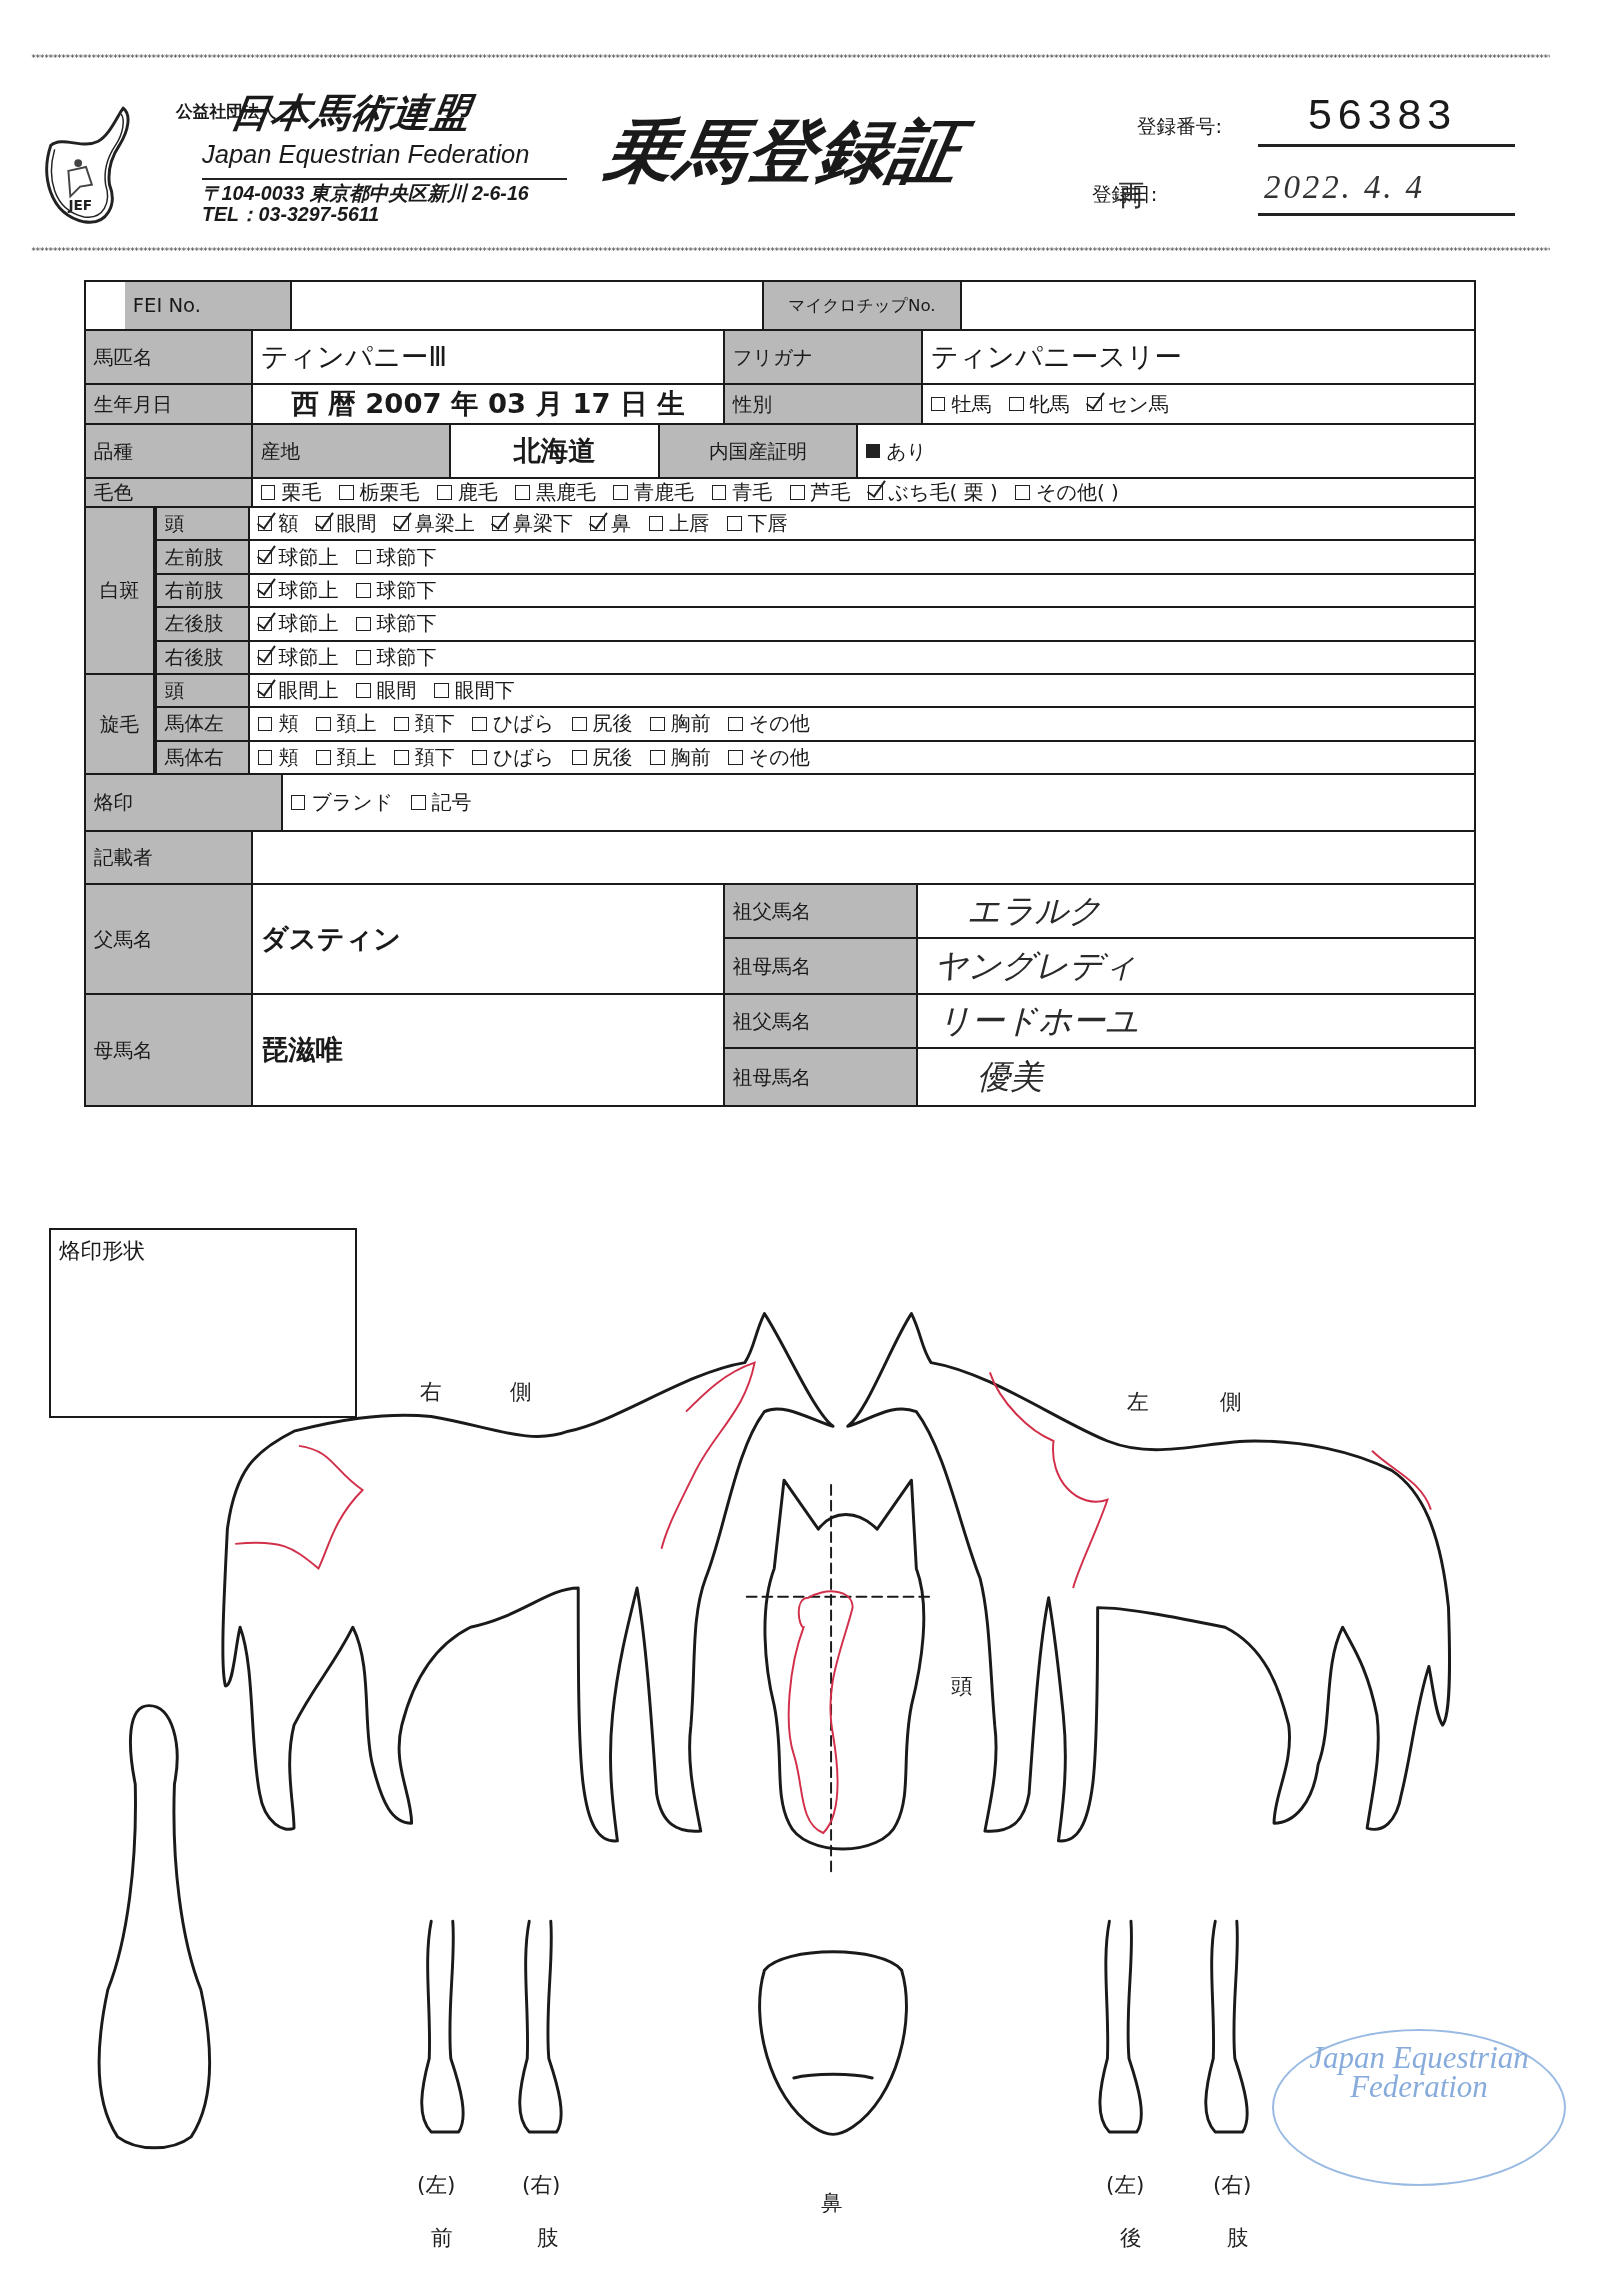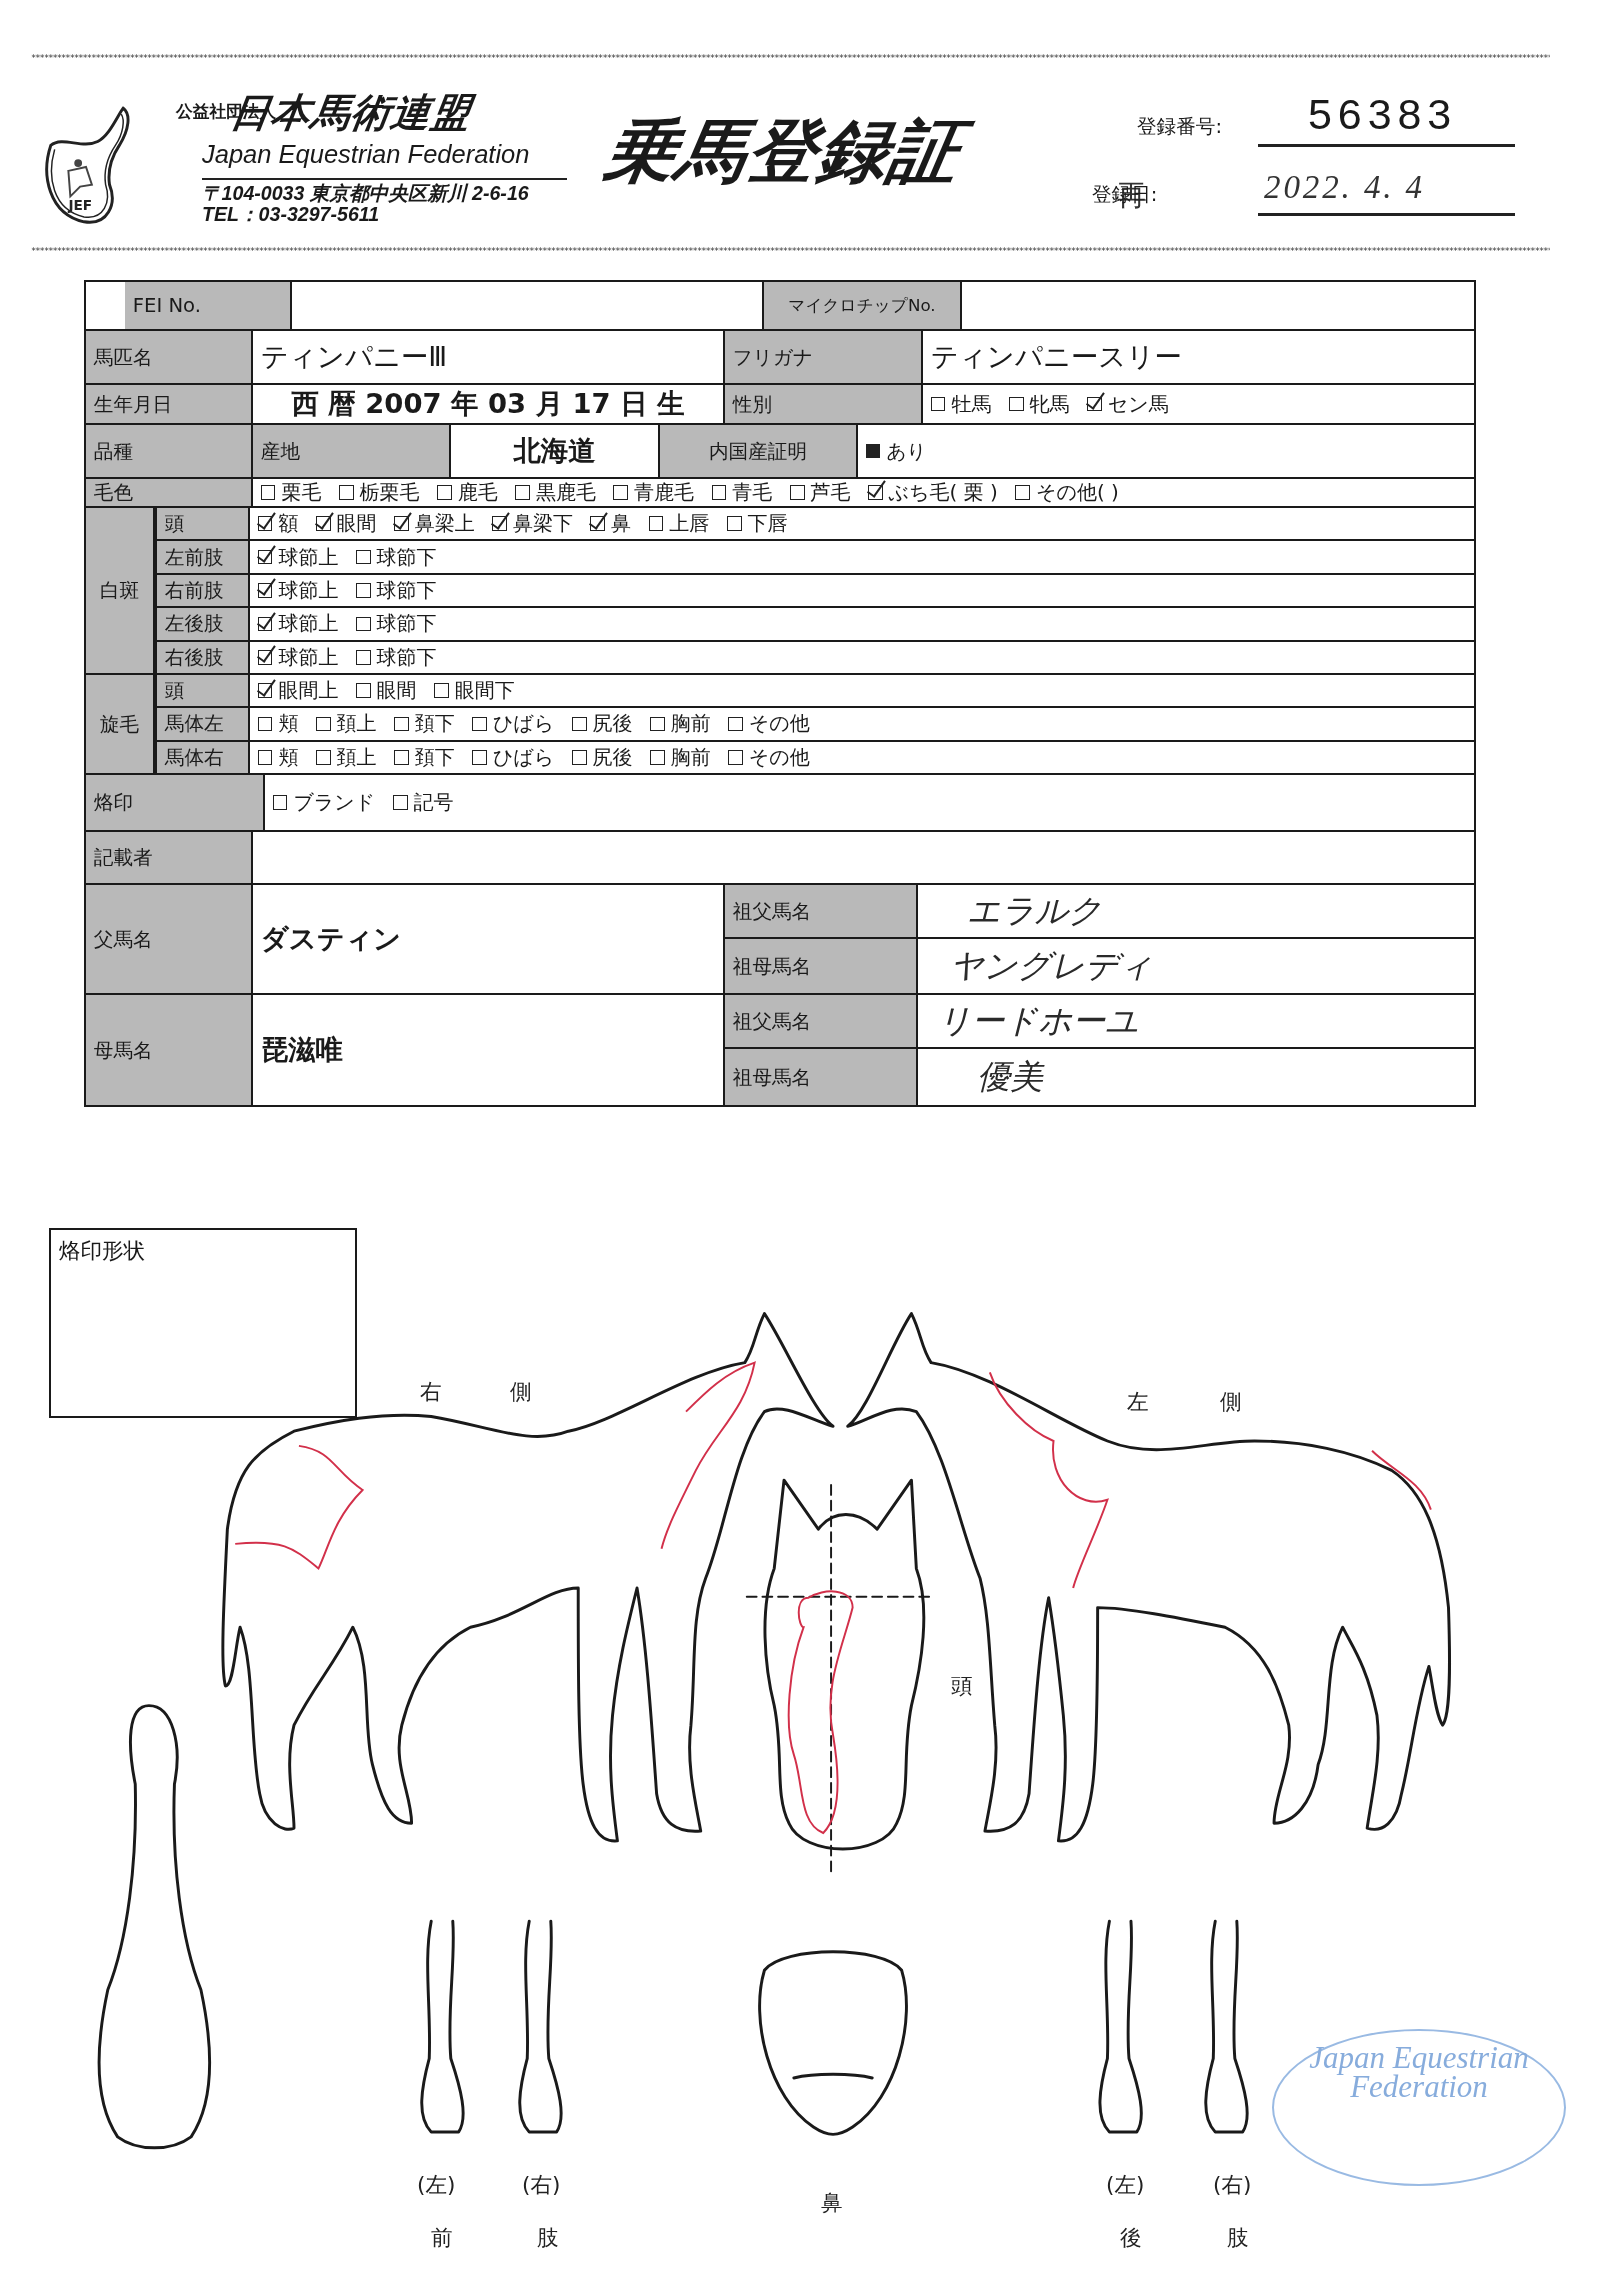--- a/index.html
+++ b/index.html
@@ -339,21 +339,21 @@
             <span class="opt">
               <span class="box"></span>
               <span>その他</span>
             </span>
           </div>
         </div>
       </div>
   </div>
 
   <div class="row" style="height:57px;">
-    <div class="cell hdr" style="width:179px;">烙印</div>
+    <div class="cell hdr" style="width:197px;">烙印</div>
     <div class="cell val" style="flex:1;" id="brand-options">
         <span class="opt">
           <span class="box"></span>
           <span>ブランド</span>
         </span>
         <span class="opt">
           <span class="box"></span>
           <span>記号</span>
         </span>
       </div>
@@ -367,21 +367,21 @@
   <div class="row" style="height:110px;">
     <div class="cell hdr" style="width:167px;">父馬名</div>
     <div class="cell val big" style="width:472px;">ダスティン</div>
     <div style="flex:1; display:flex; flex-direction:column;">
       <div style="display:flex; height:54px; border-bottom:2px solid #1a1a1a;">
         <div class="cell hdr" style="width:193px;">祖父馬名</div>
         <div class="cell val hand" style="flex:1; padding-left:49px;">エラルク</div>
       </div>
       <div style="display:flex; flex:1;">
         <div class="cell hdr" style="width:193px;">祖母馬名</div>
-        <div class="cell val hand" style="flex:1; padding-left:32px;text-align:right;">ヤングレディ</div>
+        <div class="cell val hand" style="flex:1; padding-left:16px;text-align:right;">ヤングレディ</div>
       </div>
     </div>
   </div>
 
   <div class="row" style="height:110px;">
     <div class="cell hdr" style="width:167px;">母馬名</div>
     <div class="cell val big" style="width:472px;">琵滋唯</div>
     <div style="flex:1; display:flex; flex-direction:column;">
       <div style="display:flex; height:54px; border-bottom:2px solid #1a1a1a;">
         <div class="cell hdr" style="width:193px;">祖父馬名</div>

